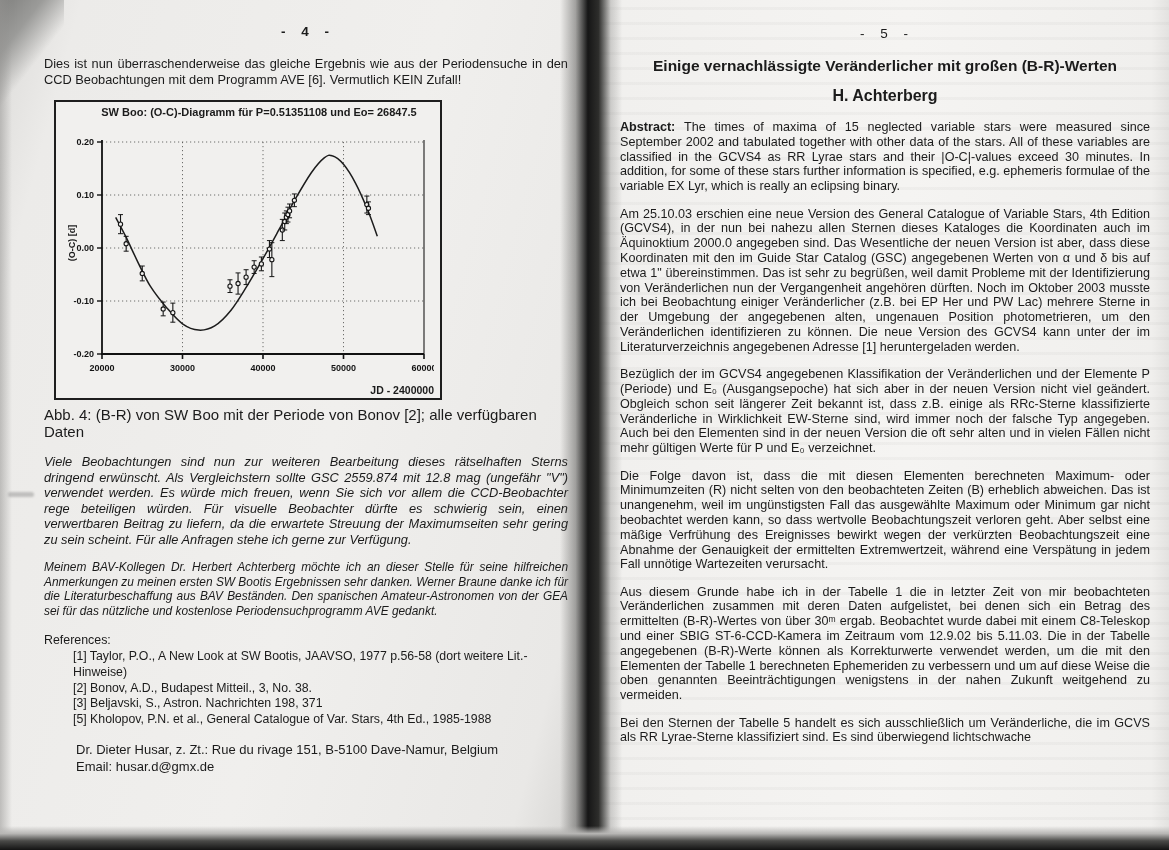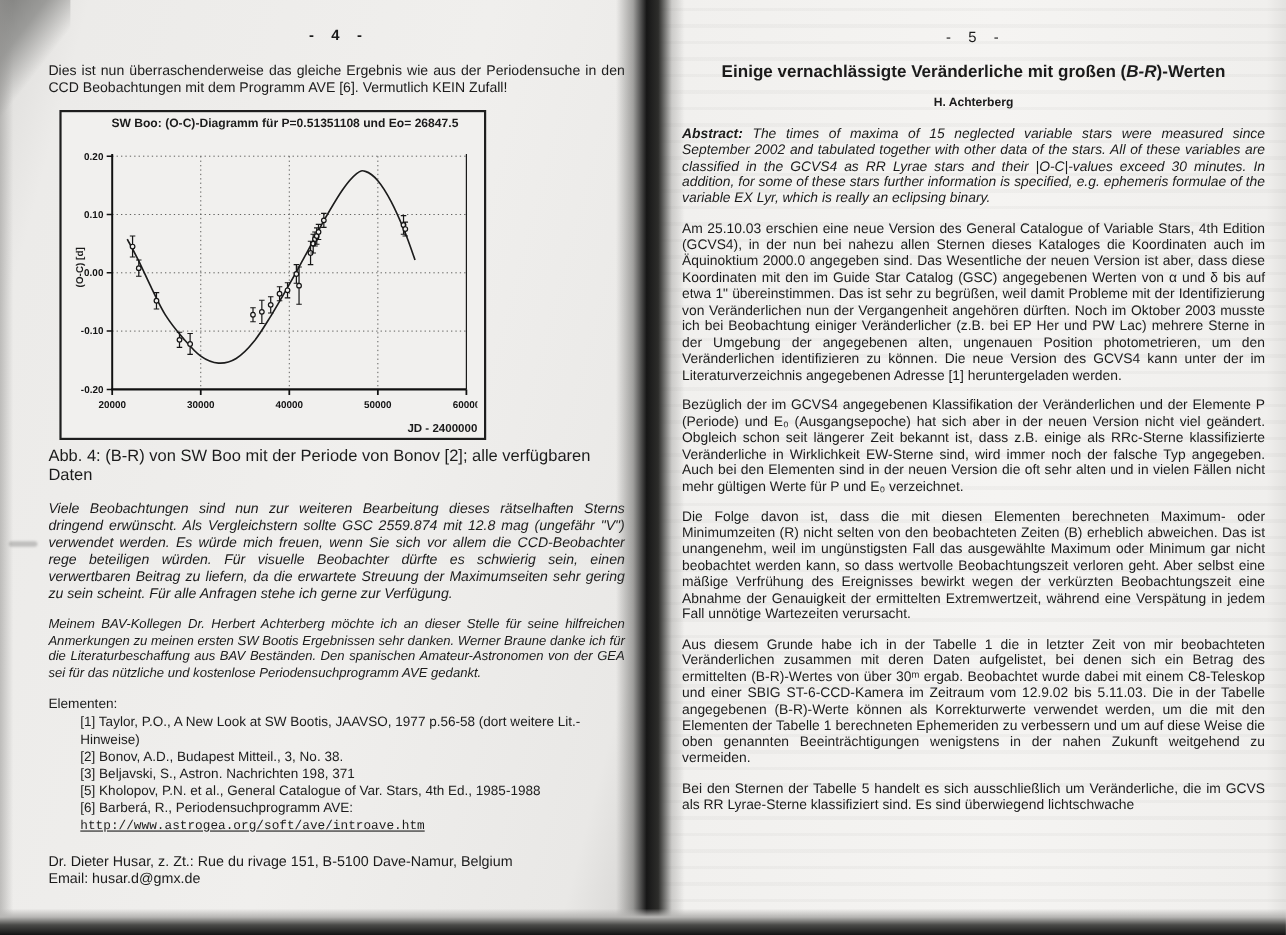--- a/index.html
+++ b/index.html
@@ -46,27 +46,27 @@
   .figure-caption{margin-top:6px;font-size:15px;}
 
   .request{margin-top:14px;font-size:12.8px;line-height:15.5px;font-style:italic;text-align:justify;}
   .ack{margin-top:12px;font-size:11.9px;line-height:14.6px;font-style:italic;text-align:justify;}
 
   .refs-heading{margin-top:15px;font-size:12.4px;}
   .refs{margin:2px 0 0 0;padding:0;list-style:none;font-size:12.3px;line-height:15.6px;}
   .refs li{overflow-wrap:break-word;padding-left:29px;}
   .mono{font-family:"Liberation Mono","DejaVu Sans Mono",monospace;font-size:11.6px;
     text-decoration:underline;}
-  .address{margin-top:15px;font-size:13px;line-height:16.5px;}
+  .address{margin-top:15px;font-size:13px;line-height:16.5px;margin-left:32px;}
   .email{}
 
   .title{margin-top:16px;text-align:center;font-size:15.5px;font-weight:bold;}
-  .title .em{font-style:italic;}
-  .author{margin-top:12px;text-align:center;font-size:11px;font-weight:bold;}
-  .abstract{margin-top:15px;font-size:12.6px;line-height:14.8px;font-style:italic;text-align:justify;}
+  .title .em{}
+  .author{margin-top:12px;text-align:center;font-size:16px;font-weight:bold;}
+  .abstract{margin-top:15px;font-size:12.6px;line-height:14.8px;text-align:justify;}
   .abstract .label{font-weight:bold;}
   .para{margin-top:12px;font-size:12.6px;line-height:14.8px;text-align:justify;}
 </style>
 </head>
 <body>
 
 <div id="scan">
 
   <div class="page-left">
     <div class="content-left">
@@ -194,42 +194,41 @@
         </div>
         <div class="x-label">JD - 2400000</div>
       </div>
 
       <div class="figure-caption">Abb. 4: (B-R) von SW Boo mit der Periode von Bonov [2]; alle verfügbaren Daten</div>
 
       <p class="request">Viele Beobachtungen sind nun zur weiteren Bearbeitung dieses rätselhaften Sterns dringend erwünscht. Als Vergleichstern sollte GSC 2559.874 mit 12.8 mag (ungefähr "V") verwendet werden. Es würde mich freuen, wenn Sie sich vor allem die CCD-Beobachter rege beteiligen würden. Für visuelle Beobachter dürfte es schwierig sein, einen verwertbaren Beitrag zu liefern, da die erwartete Streuung der Maximumseiten sehr gering zu sein scheint. Für alle Anfragen stehe ich gerne zur Verfügung.</p>
 
       <p class="ack">Meinem BAV-Kollegen Dr. Herbert Achterberg möchte ich an dieser Stelle für seine hilfreichen Anmerkungen zu meinen ersten SW Bootis Ergebnissen sehr danken. Werner Braune danke ich für die Literaturbeschaffung aus BAV Beständen. Den spanischen Amateur-Astronomen von der GEA sei für das nützliche und kostenlose Periodensuchprogramm AVE gedankt.</p>
 
-      <div class="refs-heading">Elementen:</div>
+      <div class="refs-heading">References:</div>
       <ul class="refs">
         <li><span>[1] Taylor, P.O., A New Look at SW Bootis, JAAVSO, 1977 p.56-58 (dort weitere Lit.-Hinweise)</span></li>
         <li><span>[2] Bonov, A.D., Budapest Mitteil., 3, No. 38.</span></li>
         <li><span>[3] Beljavski, S., Astron. Nachrichten 198, 371</span></li>
         <li><span>[5] Kholopov, P.N. et al., General Catalogue of Var. Stars, 4th Ed., 1985-1988</span></li>
-        <li><span>[6] Barberá, R., Periodensuchprogramm AVE: </span><span class="mono">http://www.astrogea.org/soft/ave/introave.htm</span></li>
       </ul>
 
       <div class="address">
         <div>Dr. Dieter Husar, z. Zt.: Rue du rivage 151, B-5100 Dave-Namur, Belgium</div>
         <div><span>Email: </span><span class="email">husar.d@gmx.de</span></div>
       </div>
     </div>
   </div>
 
   <div class="page-right">
     <div class="bleed"></div>
     <div class="content-right">
       <div class="page-num">- 5 -</div>
 
-      <h1 class="title"><span>Einige vernachlässigte Veränderliche mit großen (</span><span class="em">B-R</span><span>)-Werten</span></h1>
+      <h1 class="title"><span>Einige vernachlässigte Veränderlicher mit großen (</span><span class="em">B-R</span><span>)-Werten</span></h1>
 
       <div class="author">H. Achterberg</div>
 
       <p class="abstract"><span class="label">Abstract: </span><span>The times of maxima of 15 neglected variable stars were measured since September 2002 and tabulated together with other data of the stars. All of these variables are classified in the GCVS4 as RR Lyrae stars and their |O-C|-values exceed 30 minutes. In addition, for some of these stars further information is specified, e.g. ephemeris formulae of the variable EX Lyr, which is really an eclipsing binary.</span></p>
 
       <p class="para">Am 25.10.03 erschien eine neue Version des General Catalogue of Variable Stars, 4th Edition (GCVS4), in der nun bei nahezu allen Sternen dieses Kataloges die Koordinaten auch im Äquinoktium 2000.0 angegeben sind. Das Wesentliche der neuen Version ist aber, dass diese Koordinaten mit den im Guide Star Catalog (GSC) angegebenen Werten von α und δ bis auf etwa 1" übereinstimmen. Das ist sehr zu begrüßen, weil damit Probleme mit der Identifizierung von Veränderlichen nun der Vergangenheit angehören dürften. Noch im Oktober 2003 musste ich bei Beobachtung einiger Veränderlicher (z.B. bei EP Her und PW Lac) mehrere Sterne in der Umgebung der angegebenen alten, ungenauen Position photometrieren, um den Veränderlichen identifizieren zu können. Die neue Version des GCVS4 kann unter der im Literaturverzeichnis angegebenen Adresse [1] heruntergeladen werden.</p>
       <p class="para">Bezüglich der im GCVS4 angegebenen Klassifikation der Veränderlichen und der Elemente P (Periode) und E₀ (Ausgangsepoche) hat sich aber in der neuen Version nicht viel geändert. Obgleich schon seit längerer Zeit bekannt ist, dass z.B. einige als RRc-Sterne klassifizierte Veränderliche in Wirklichkeit EW-Sterne sind, wird immer noch der falsche Typ angegeben. Auch bei den Elementen sind in der neuen Version die oft sehr alten und in vielen Fällen nicht mehr gültigen Werte für P und E₀ verzeichnet.</p>
       <p class="para">Die Folge davon ist, dass die mit diesen Elementen berechneten Maximum- oder Minimumzeiten (R) nicht selten von den beobachteten Zeiten (B) erheblich abweichen. Das ist unangenehm, weil im ungünstigsten Fall das ausgewählte Maximum oder Minimum gar nicht beobachtet werden kann, so dass wertvolle Beobachtungszeit verloren geht. Aber selbst eine mäßige Verfrühung des Ereignisses bewirkt wegen der verkürzten Beobachtungszeit eine Abnahme der Genauigkeit der ermittelten Extremwertzeit, während eine Verspätung in jedem Fall unnötige Wartezeiten verursacht.</p>
       <p class="para">Aus diesem Grunde habe ich in der Tabelle 1 die in letzter Zeit von mir beobachteten Veränderlichen zusammen mit deren Daten aufgelistet, bei denen sich ein Betrag des ermittelten (B-R)-Wertes von über 30ᵐ ergab. Beobachtet wurde dabei mit einem C8-Teleskop und einer SBIG ST-6-CCD-Kamera im Zeitraum vom 12.9.02 bis 5.11.03. Die in der Tabelle angegebenen (B-R)-Werte können als Korrekturwerte verwendet werden, um die mit den Elementen der Tabelle 1 berechneten Ephemeriden zu verbessern und um auf diese Weise die oben genannten Beeinträchtigungen wenigstens in der nahen Zukunft weitgehend zu vermeiden.</p>
       <p class="para">Bei den Sternen der Tabelle 5 handelt es sich ausschließlich um Veränderliche, die im GCVS als RR Lyrae-Sterne klassifiziert sind. Es sind überwiegend lichtschwache</p>

